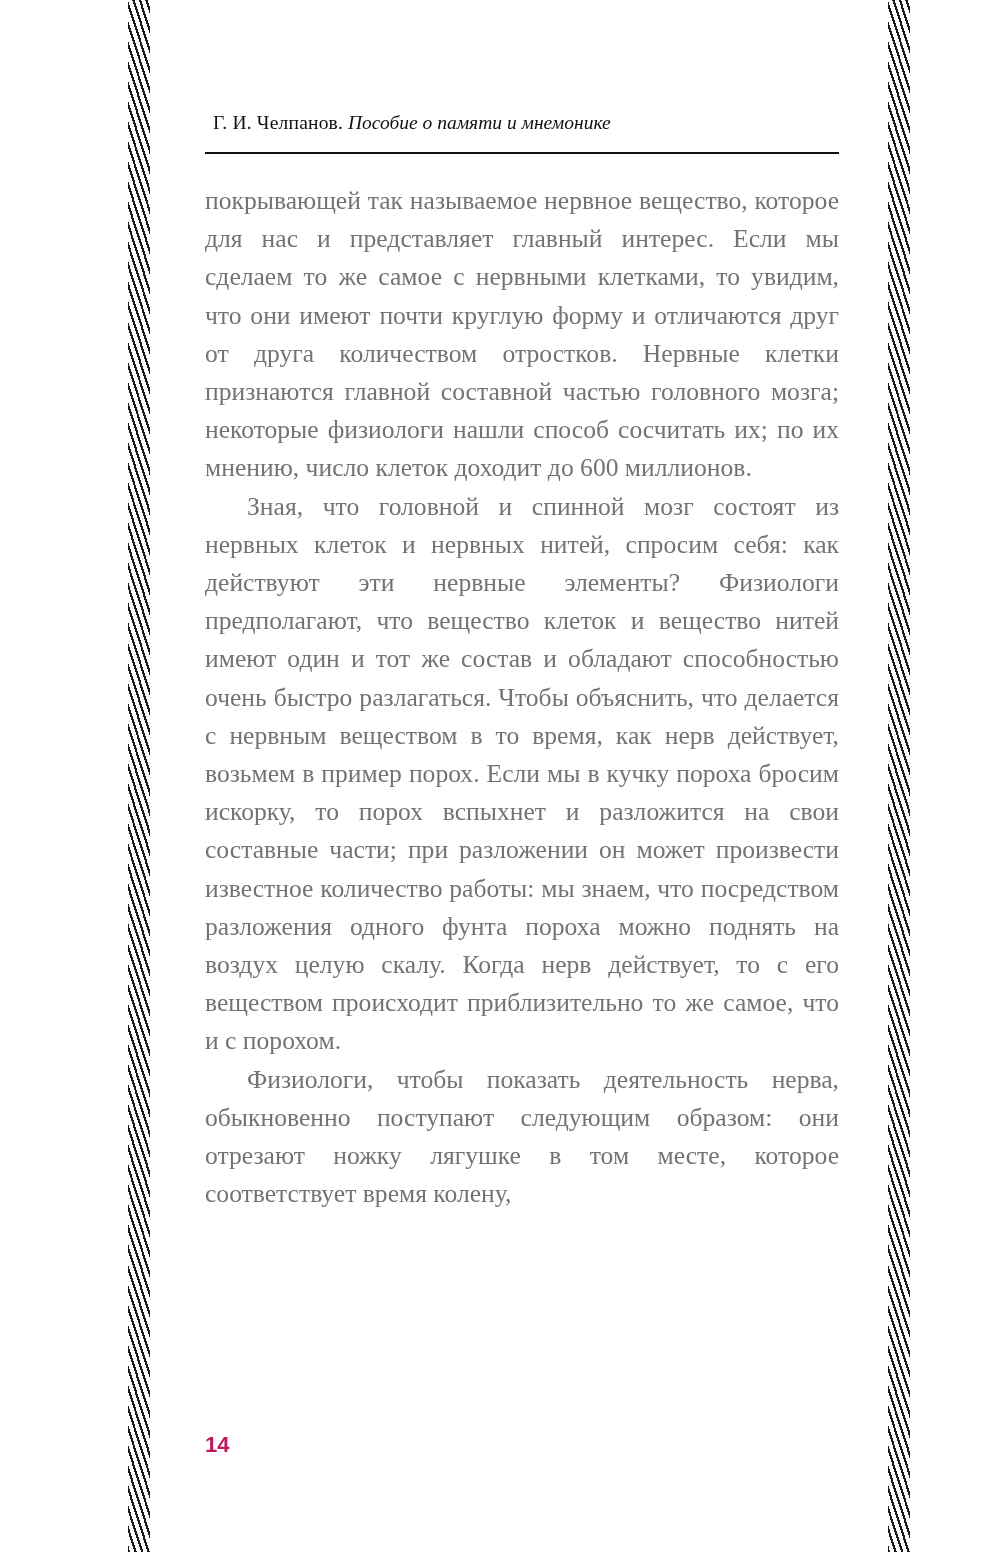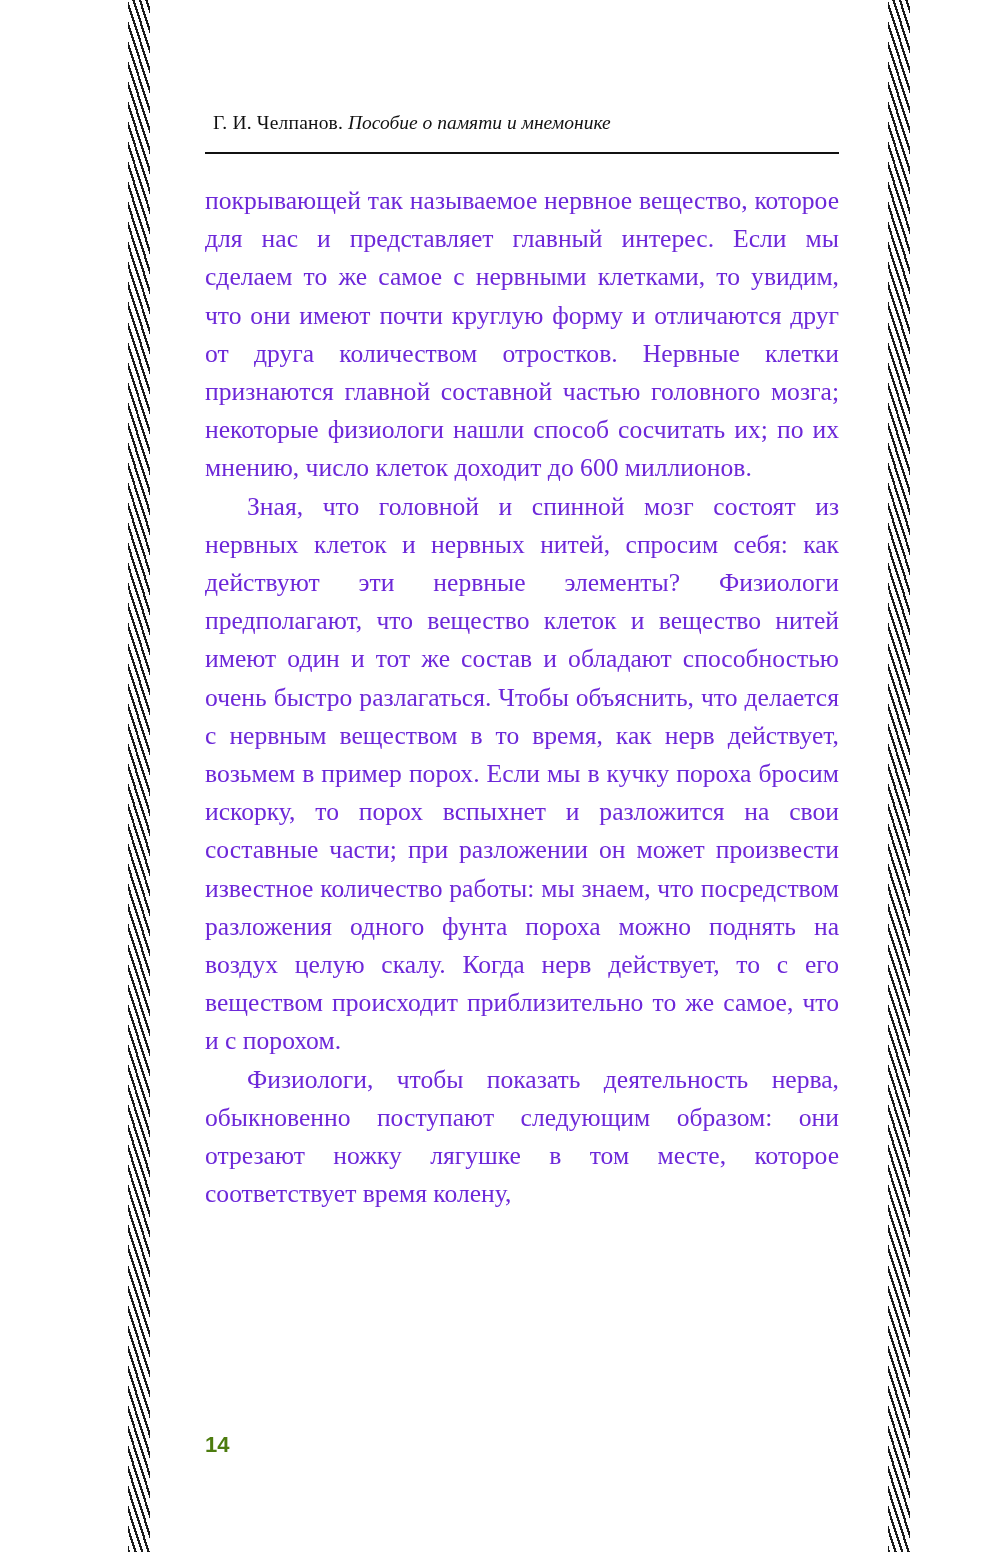--- a/index.html
+++ b/index.html
@@ -67,42 +67,42 @@
     background: #111;
   }
 
   .body-text {
     position: absolute;
     top: 182px;
     left: 0;
     width: 634px;
     font-size: 25.6px;
     line-height: 38.2px;
-    color: #6d28d9;
+    color: #737373;
     text-align: justify;
     text-justify: inter-word;
     hyphens: manual;
   }
   .body-text p {
     margin: 0;
   }
   .body-text p.indent {
     text-indent: 42px;
   }
   .body-text p.last-line-left {
     text-align: justify;
   }
 
   .folio {
     position: absolute;
     left: 0;
     top: 1432px;
     font-size: 22px;
     font-weight: bold;
-    color: #4d7c0f;
+    color: #be185d;
     font-family: "Liberation Sans", sans-serif;
   }
 </style>
 </head>
 <body>
 
 <div class="page">
 
   <div class="edge-rule left"></div>
   <div class="edge-rule right"></div>

